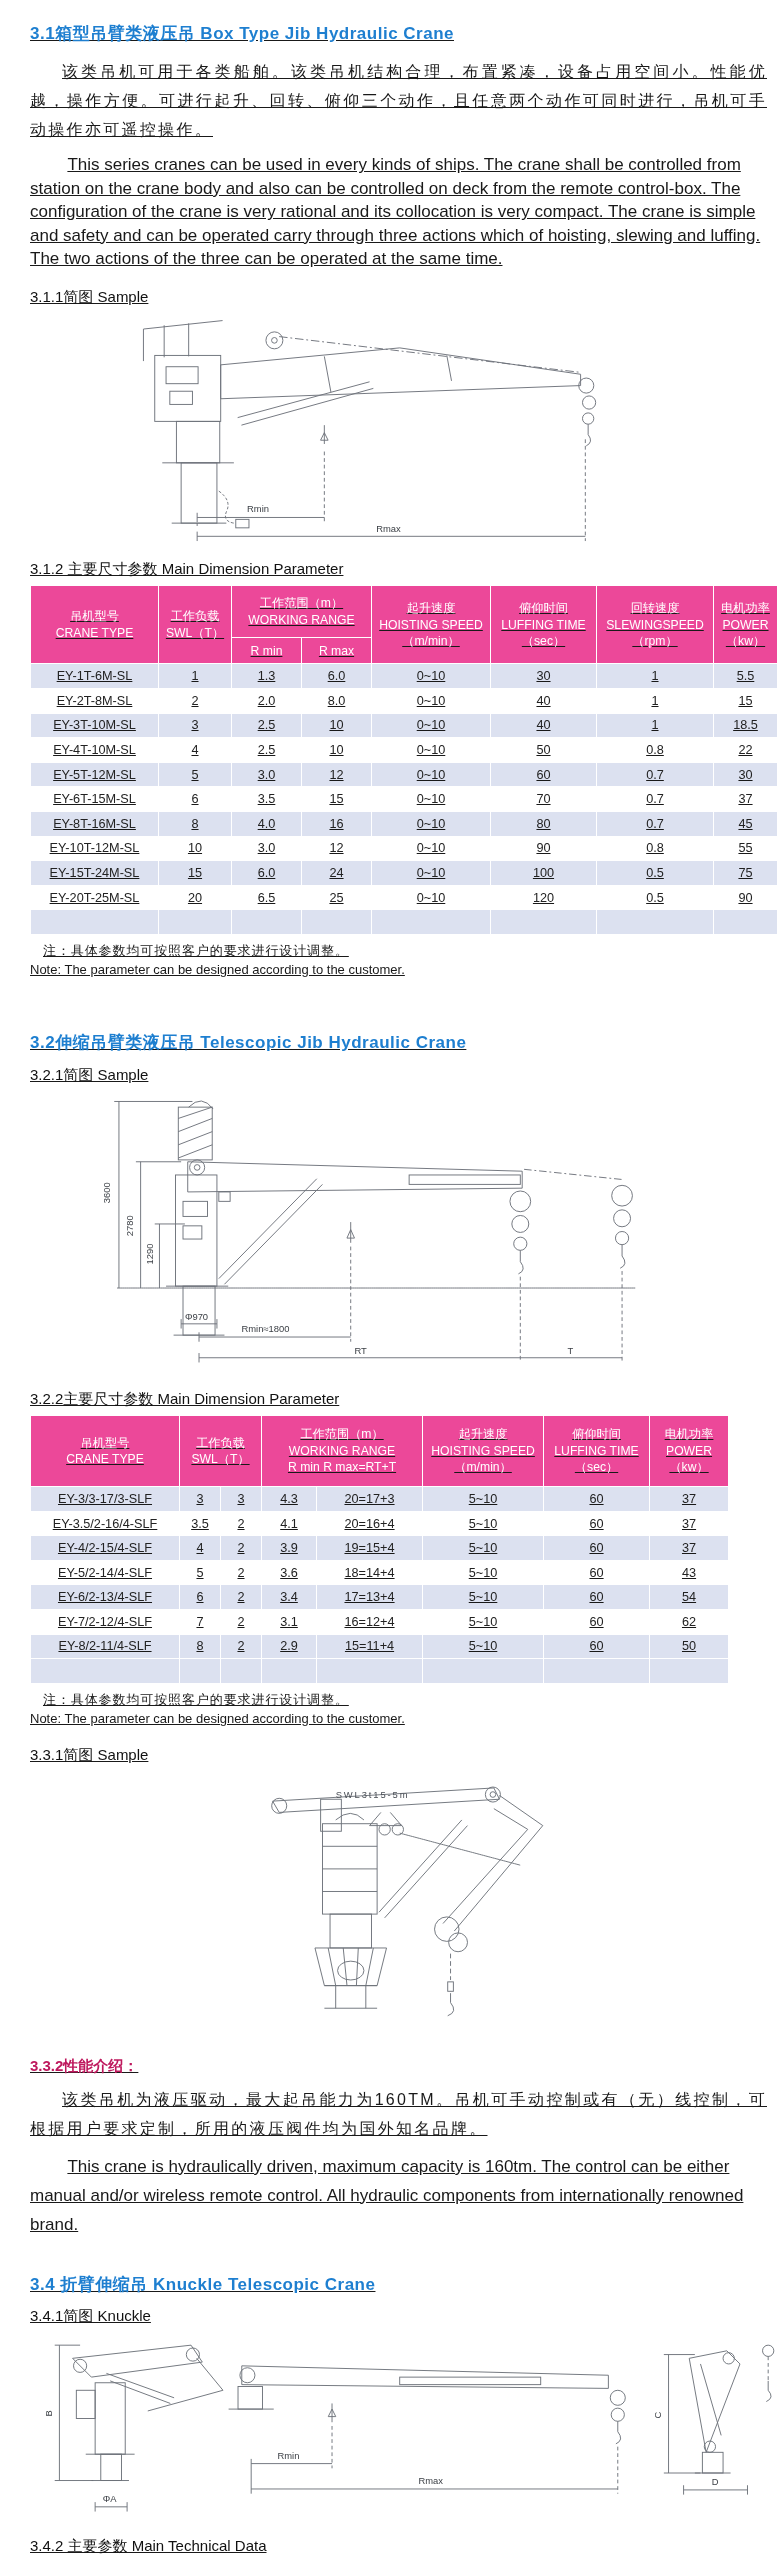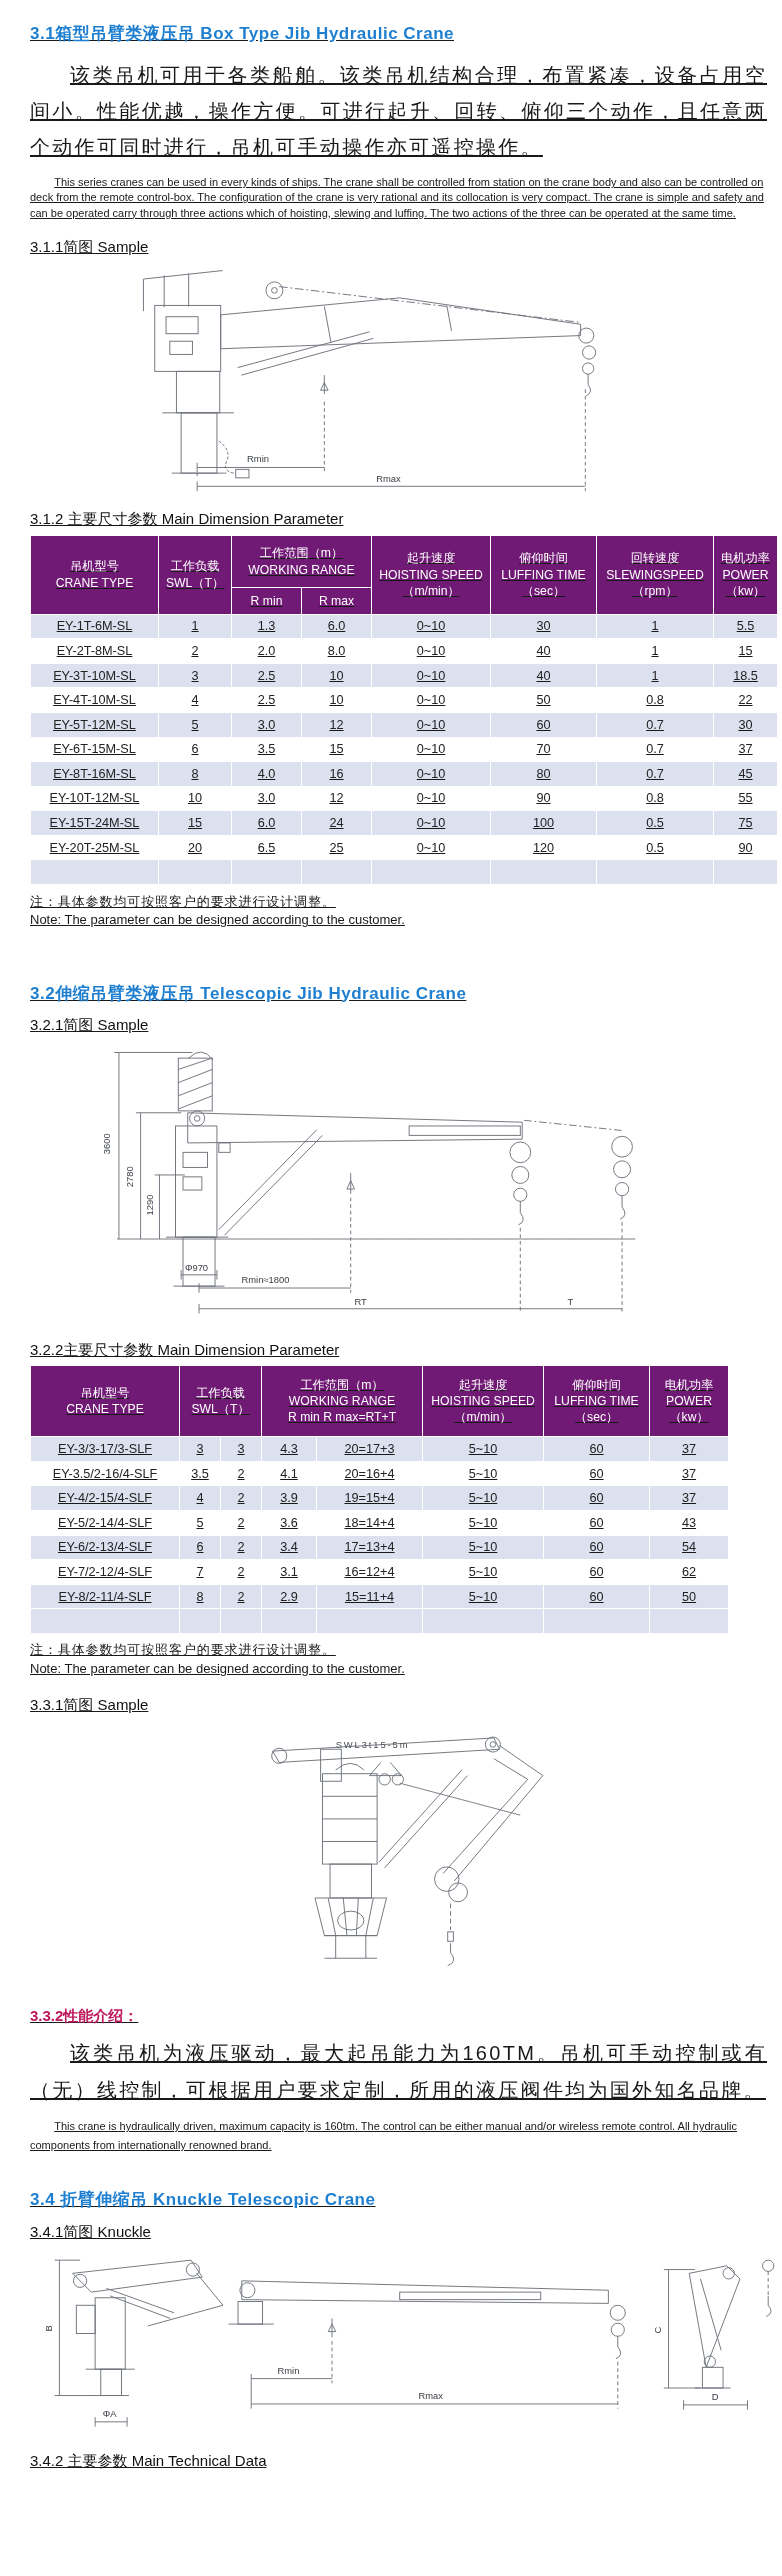--- a/index.html
+++ b/index.html
@@ -1,30 +1,30 @@
 <!DOCTYPE html>
 <html style="font-size:15px"><head>
 <meta charset="utf-8">
 <style>
   html,body{margin:0;padding:0;background:#ffffff;}
   body{width:782px;min-height:2576px;font-family:"Liberation Sans",sans-serif;color:#191919;}
   .page{padding:13px 0 19px 4px;text-decoration:underline;}
   .sec-heading{color:#1e7fd0;font-size:17px;font-weight:bold;margin:9.4px 17px 11.3px 26px;letter-spacing:0.5px;}
   .sub-heading{font-size:15px;margin:17px 17px 5.7px 26px;font-weight:normal;color:#111;}
   .perf-heading{font-size:15px;margin:13px 17px 9.4px 26px;color:#be185d;}
-  .para-cn{font-size:20px;line-height:1.82;letter-spacing:2.3px;margin:3.8px 15px 9.4px 26px;text-indent:2em;text-align:justify;}
-  .para-en{font-size:11px;line-height:1.38;margin:7.5px 15px 13px 26px;text-indent:2.2em;text-align:left;}
+  .para-cn{font-size:16px;line-height:1.82;letter-spacing:2.3px;margin:3.8px 15px 9.4px 26px;text-indent:2em;text-align:justify;}
+  .para-en{font-size:17px;line-height:1.38;margin:7.5px 15px 13px 26px;text-indent:2.2em;text-align:left;}
   .note{font-size:13px;margin:5.7px 17px 1.9px 26px;line-height:1.45;}
-  .note .cn{letter-spacing:0.9px;}
+  .note .cn{letter-spacing:0.9px;margin-left:13px;}
   .drawing{display:block;margin:3.8px 0 0 0;}
   .dimtxt{font:10px "Liberation Sans",sans-serif;fill:#3c4046;}
   .boomtxt{font:10px "Liberation Sans",sans-serif;fill:#4a4f56;letter-spacing:2px;}
   table{border-collapse:collapse;table-layout:fixed;margin:5.7px 0 7.5px 26px;}
   th,td{border:1.9px solid #ffffff;text-align:center;vertical-align:middle;padding:0 1.9px;overflow:hidden;white-space:nowrap;}
-  thead th{background:#701a75;color:#ffffff;font-weight:normal;font-size:12.2px;}
+  thead th{background:#ec4899;color:#ffffff;font-weight:normal;font-size:12.2px;}
   tbody td{font-size:12.7px;color:#222;height:23.6px;}
   tbody tr:nth-child(odd) td{background:#dce1f0;}
   tbody tr:nth-child(even) td{background:#ffffff;}
   tbody tr.empty-row td{background:#dce1f0;}
   .hl{display:block;line-height:1.35;}
   .t1 thead tr:first-child th{height:51px;}
   .t1 thead tr:last-child th{height:25.4px;margin-top:42px;}
   .t2 thead th{height:70px;}
   .gap-lg{height:40px;}
   .gap-md{height:11.3px;}

